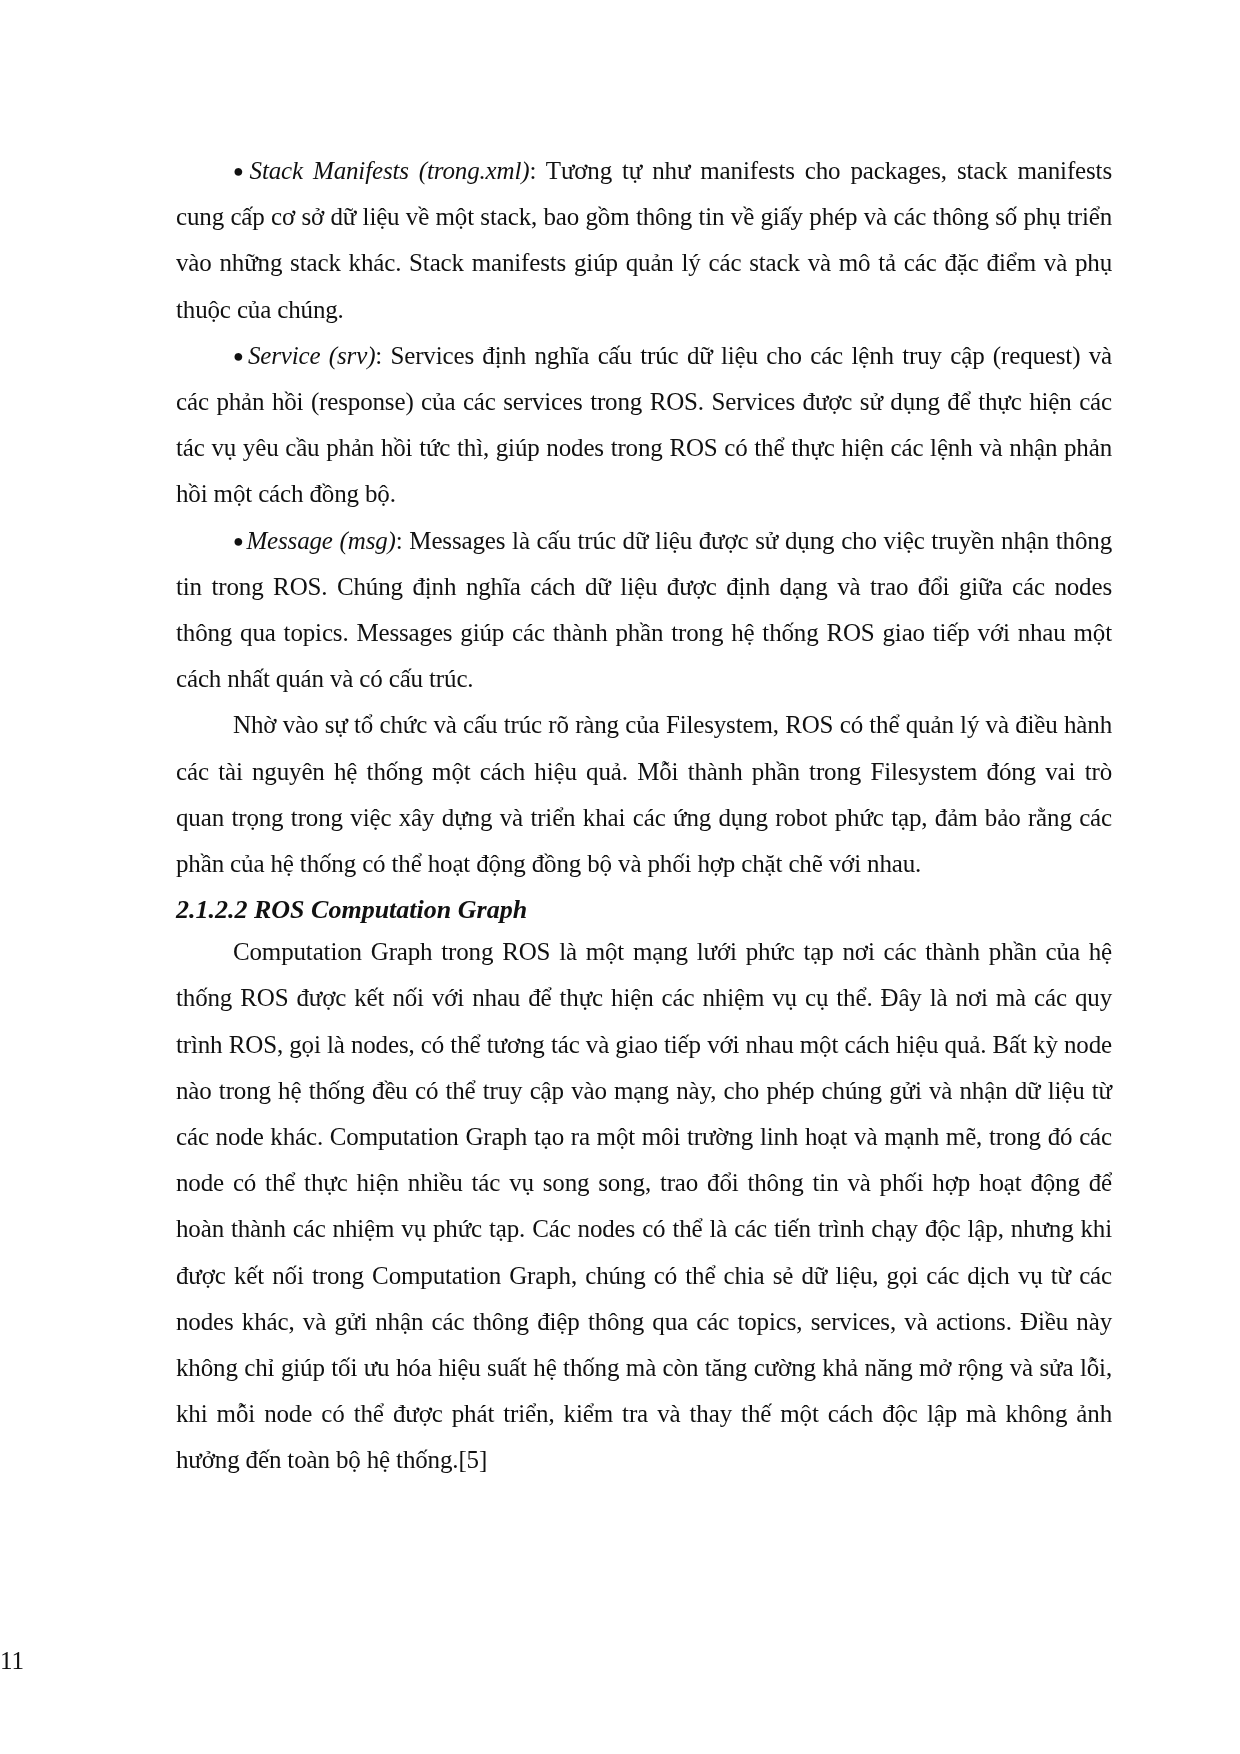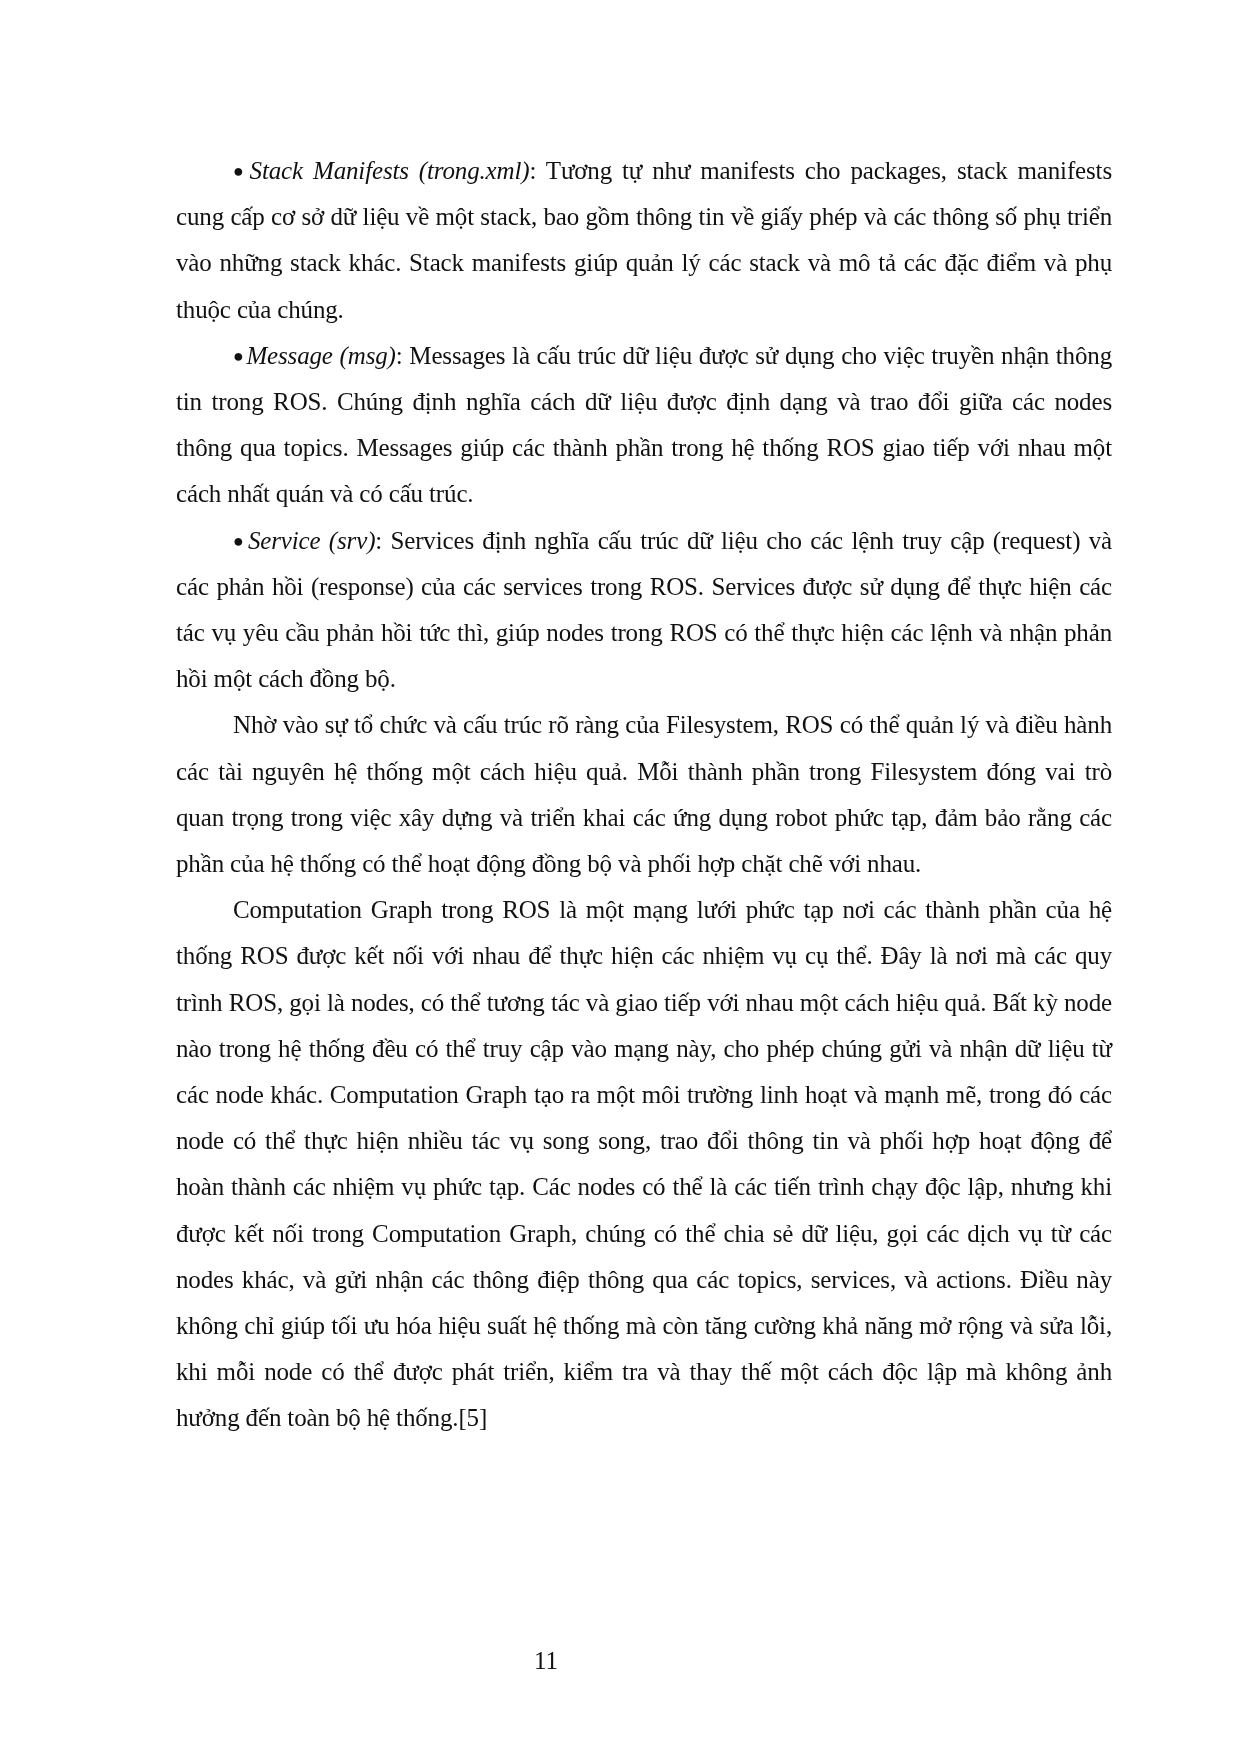--- a/index.html
+++ b/index.html
@@ -43,36 +43,36 @@
       line-height: 46px;
       font-weight: bold;
       font-style: italic;
       height: 42px;
     }
     .page-number {
       position: absolute;
       left: 0;
       width: 1092px;
       top: 1647px;
-      text-align: center;
       font-size: 25px;
       font-family: "Liberation Serif", serif;
     }
   </style>
 </head>
 <body>
 
 <div class="page">
 
   <p class="para"><span class="bullet-mark">●</span><span class="term">Stack Manifests (trong.xml)</span><span>: </span><span>Tương tự như manifests cho packages, stack manifests cung cấp cơ sở dữ liệu về một stack, bao gồm thông tin về giấy phép và các thông số phụ triển vào những stack khác. Stack manifests giúp quản lý các stack và mô tả các đặc điểm và phụ thuộc của chúng.</span></p>
 
+  <p class="para"><span class="bullet-mark">●</span><span class="term">Service (srv)</span><span>: </span><span>Services định nghĩa cấu trúc dữ liệu cho các lệnh truy cập (request) và các phản hồi (response) của các services trong ROS. Services được sử dụng để thực hiện các tác vụ yêu cầu phản hồi tức thì, giúp nodes trong ROS có thể thực hiện các lệnh và nhận phản hồi một cách đồng bộ.</span></p>
+
   <p class="para"><span class="bullet-mark">●</span><span class="term">Message (msg)</span><span>: </span><span>Messages là cấu trúc dữ liệu được sử dụng cho việc truyền nhận thông tin trong ROS. Chúng định nghĩa cách dữ liệu được định dạng và trao đổi giữa các nodes thông qua topics. Messages giúp các thành phần trong hệ thống ROS giao tiếp với nhau một cách nhất quán và có cấu trúc.</span></p>
-
-  <p class="para"><span class="bullet-mark">●</span><span class="term">Service (srv)</span><span>: </span><span>Services định nghĩa cấu trúc dữ liệu cho các lệnh truy cập (request) và các phản hồi (response) của các services trong ROS. Services được sử dụng để thực hiện các tác vụ yêu cầu phản hồi tức thì, giúp nodes trong ROS có thể thực hiện các lệnh và nhận phản hồi một cách đồng bộ.</span></p>
 
   <p class="para">Nhờ vào sự tổ chức và cấu trúc rõ ràng của Filesystem, ROS có thể quản lý và điều hành các tài nguyên hệ thống một cách hiệu quả. Mỗi thành phần trong Filesystem đóng vai trò quan trọng trong việc xây dựng và triển khai các ứng dụng robot phức tạp, đảm bảo rằng các phần của hệ thống có thể hoạt động đồng bộ và phối hợp chặt chẽ với nhau.</p>
 
+  <h3 class="heading">2.1.2.2 ROS Computation Graph</h3>
 
   <p class="para"><span>Computation Graph trong ROS là một mạng lưới phức tạp nơi các thành phần của hệ thống ROS được kết nối với nhau để thực hiện các nhiệm vụ cụ thể. Đây là nơi mà các quy trình ROS, gọi là nodes, có thể tương tác và giao tiếp với nhau một cách hiệu quả. Bất kỳ node nào trong hệ thống đều có thể truy cập vào mạng này, cho phép chúng gửi và nhận dữ liệu từ các node khác. Computation Graph tạo ra một môi trường linh hoạt và mạnh mẽ, trong đó các node có thể thực hiện nhiều tác vụ song song, trao đổi thông tin và phối hợp hoạt động để hoàn thành các nhiệm vụ phức tạp. Các nodes có thể là các tiến trình chạy độc lập, nhưng khi được kết nối trong Computation Graph, chúng có thể chia sẻ dữ liệu, gọi các dịch vụ từ các nodes khác, và gửi nhận các thông điệp thông qua các topics, services, và actions. Điều này không chỉ giúp tối ưu hóa hiệu suất hệ thống mà còn tăng cường khả năng mở rộng và sửa lỗi, khi mỗi node có thể được phát triển, kiểm tra và thay thế một cách độc lập mà không ảnh hưởng đến toàn bộ hệ thống.</span><span>[5]</span></p>
 
 </div>
 
 <div class="page-number">11</div>
 
 </body></html>

